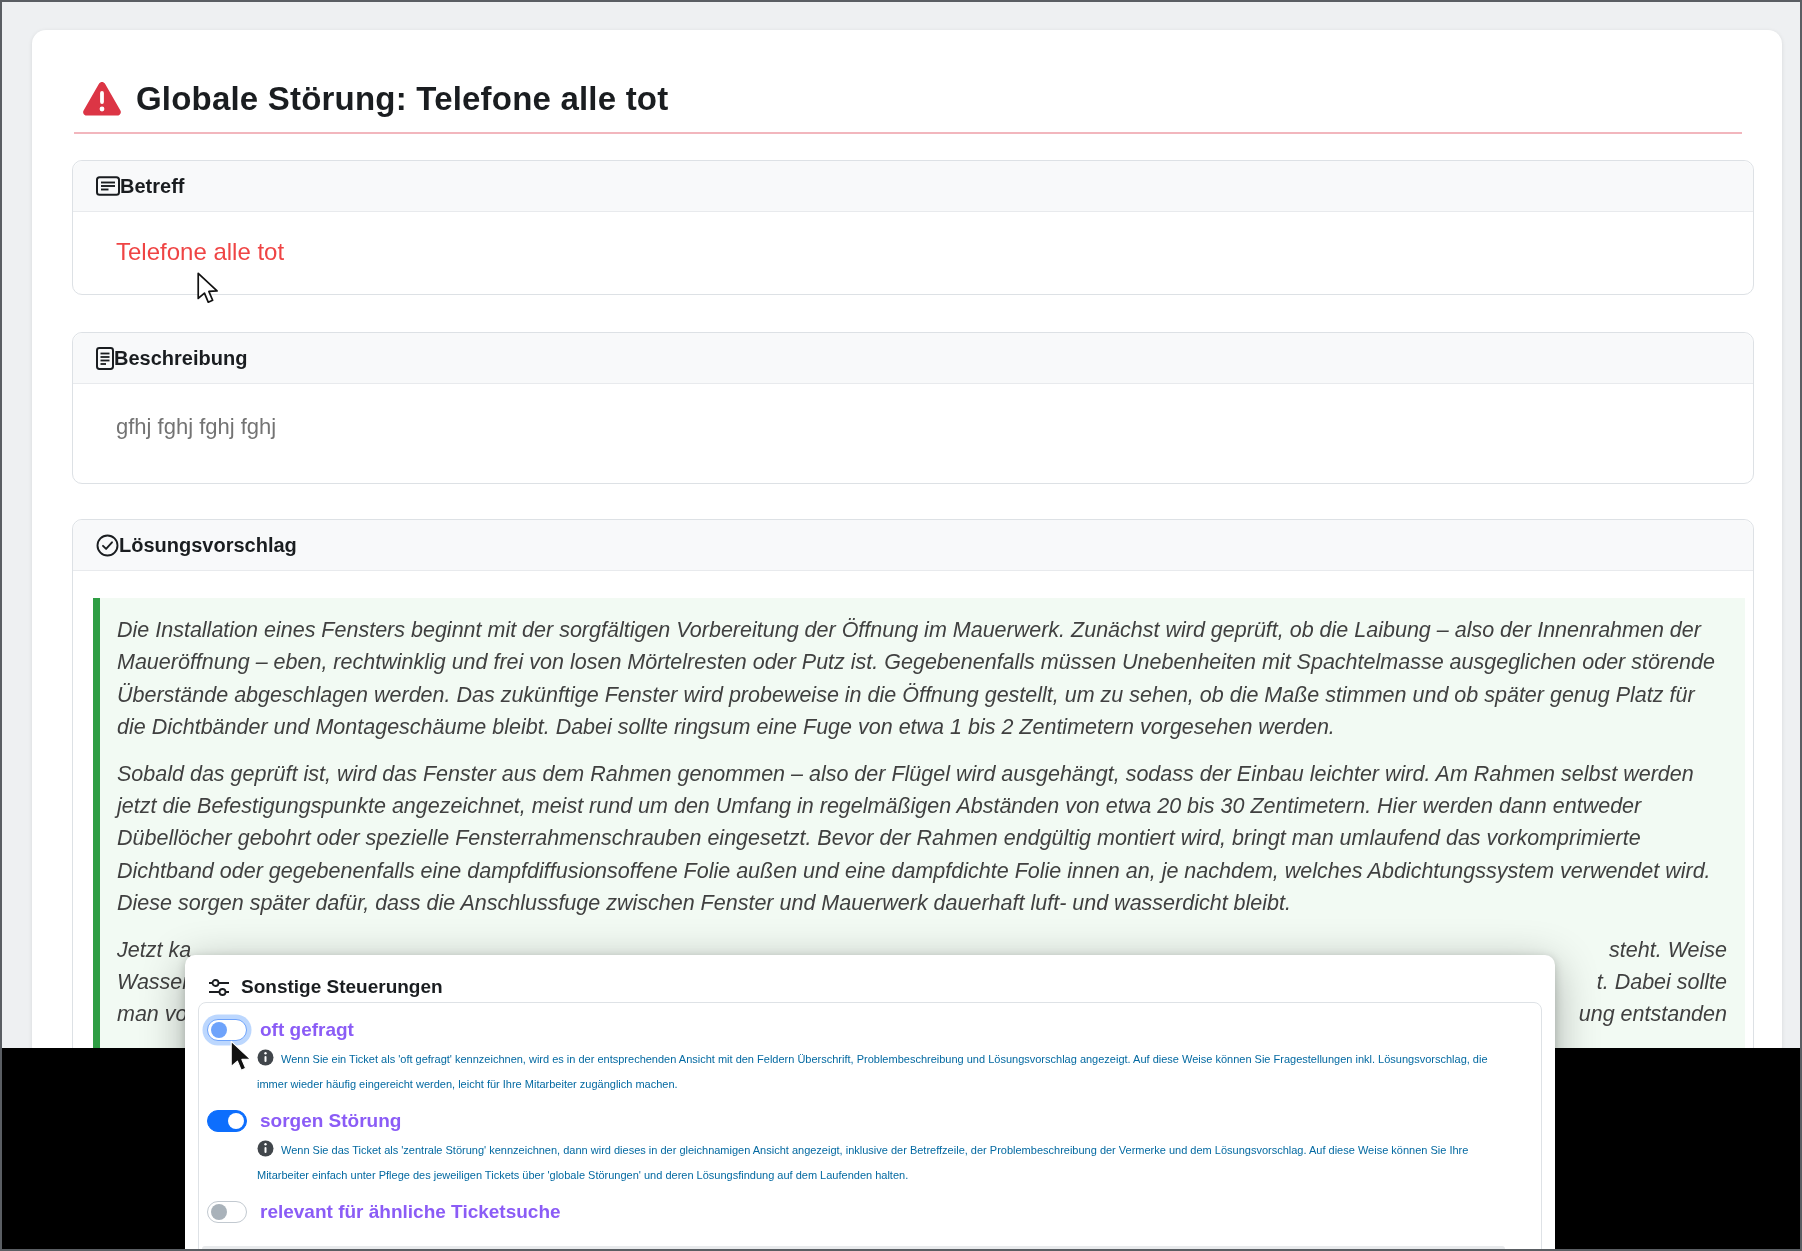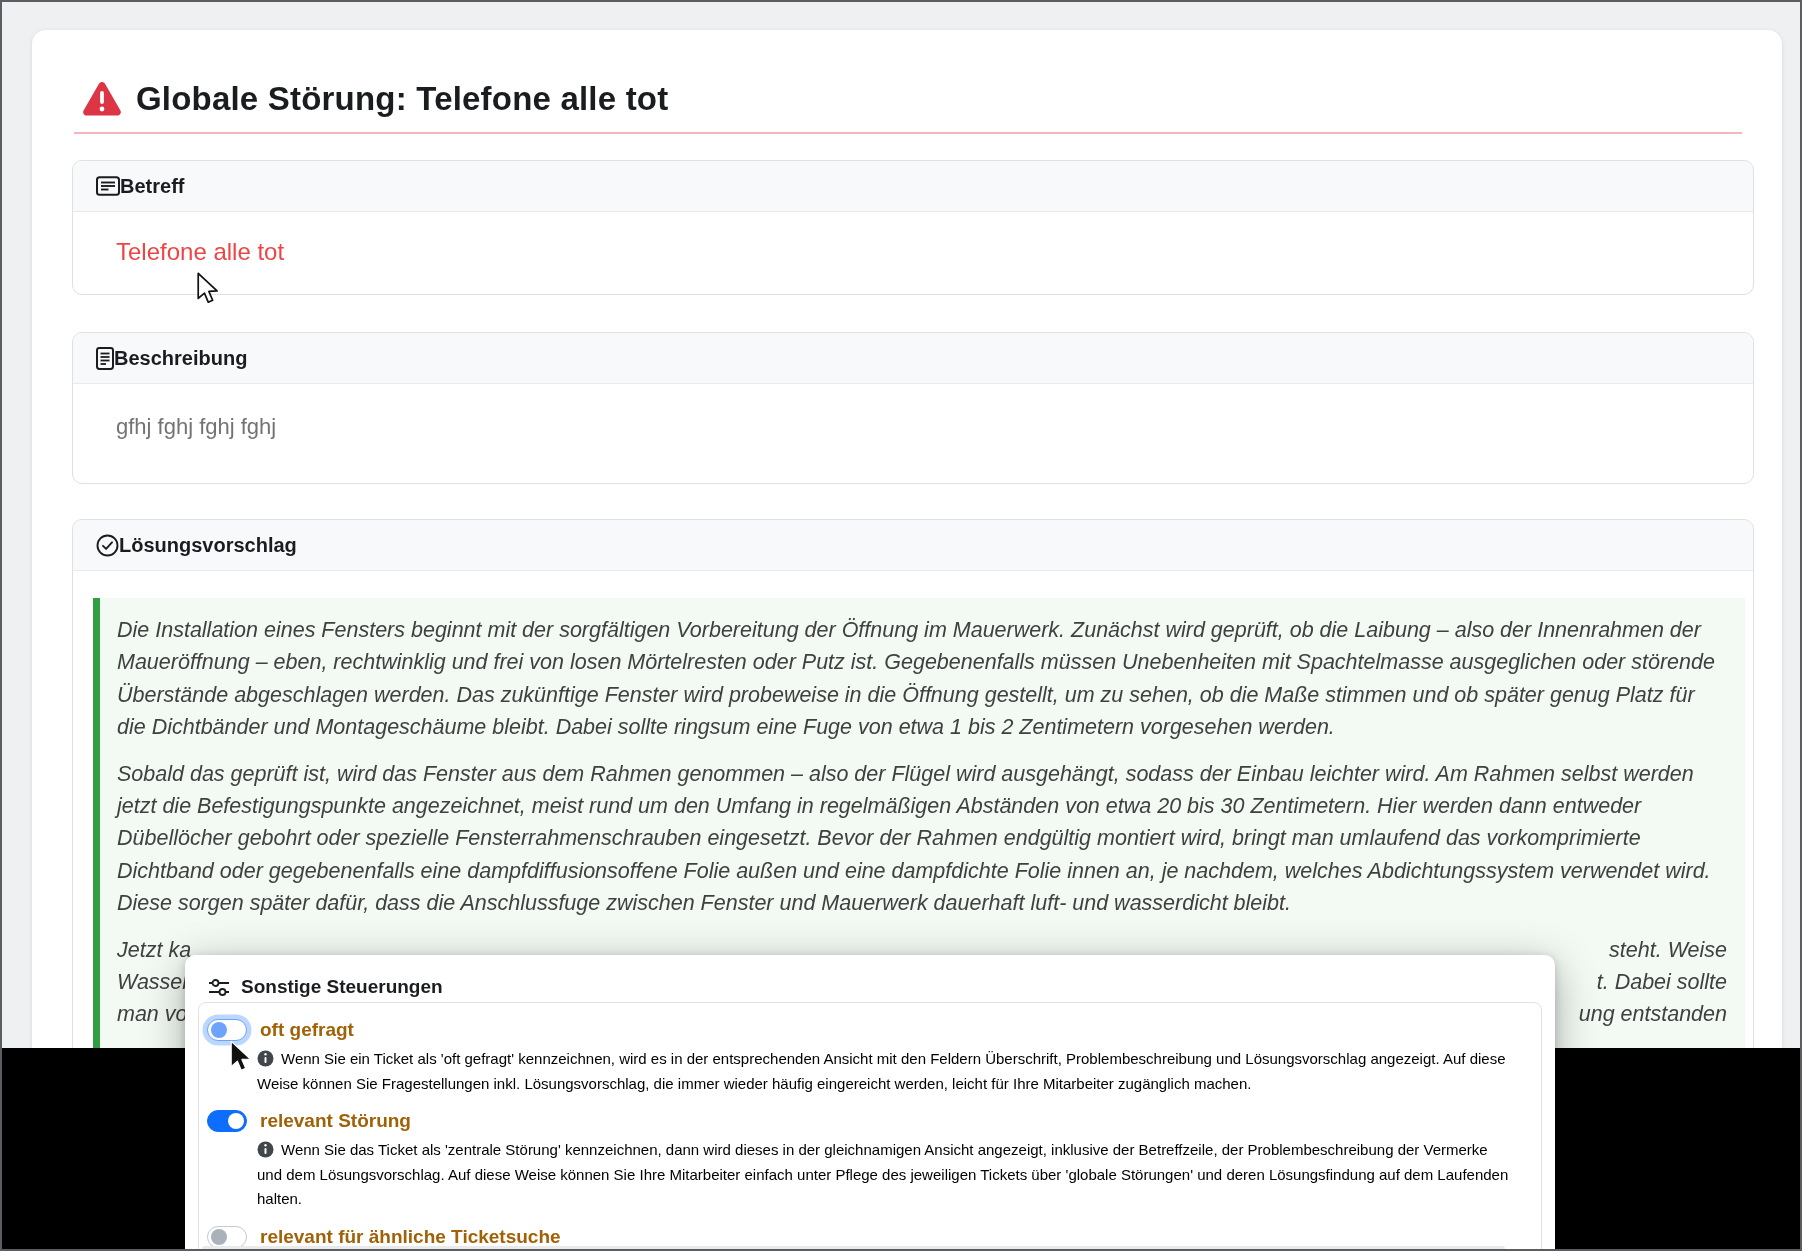--- a/index.html
+++ b/index.html
@@ -72,25 +72,25 @@
     box-shadow:0 10px 44px rgba(0,0,0,.30), 0 2px 10px rgba(0,0,0,.18);
     z-index:10; padding:17px 13px 0 13px; overflow:hidden;
   }
   .dialog-header { display:flex; align-items:center; gap:11px; height:30px; padding-left:10px; }
   .dialog-header .dlg-title { font-size:19px; font-weight:700; color:#1a1d20; }
   .dialog-card {
     border:1px solid #dee2e6; border-radius:8px;
     padding:16px 20px 8px 8px; height:260px; background:#fff;
   }
   .toggle-row { display:flex; align-items:center; gap:13px; }
-  .toggle-row .t-label { font-size:19px; font-weight:700; color:#a16207; }
+  .toggle-row .t-label { font-size:19px; font-weight:700; color:#8b5cf6; }
   .row + .row { margin-top:14px; }
   .row-desc {
     margin-top:6px; padding-left:50px; padding-right:8px;
-    font-size:15px; line-height:24.6px; color:#000000;
+    font-size:11px; line-height:24.6px; color:#0369a1;
   }
   .info-ic { display:inline-block; vertical-align:-3px; margin-right:7px; }
 
   
   .switch {
     position:relative; width:40px; height:22px; border-radius:12px;
     flex:0 0 auto; cursor:pointer;
   }
   .switch .knob {
     position:absolute; top:50%; transform:translateY(-50%);
@@ -211,21 +211,21 @@
           <circle cx="8.5" cy="4.3" r="1.2" fill="#fff"></circle>
         </svg><span>Wenn Sie ein Ticket als 'oft gefragt' kennzeichnen, wird es in der entsprechenden Ansicht mit den Feldern Überschrift, Problembeschreibung und Lösungsvorschlag angezeigt. Auf diese Weise können Sie Fragestellungen inkl. Lösungsvorschlag, die immer wieder häufig eingereicht werden, leicht für Ihre Mitarbeiter zugänglich machen.</span>
       </div>
     </div>
 
     <div class="row">
       <div class="toggle-row">
         <div class="switch on">
             <div class="knob"></div>
           </div>
-        <span class="t-label">relevant Störung</span>
+        <span class="t-label">sorgen Störung</span>
       </div>
       <div class="row-desc">
         <svg class="info-ic" width="17" height="17" viewBox="0 0 17 17">
           <circle cx="8.5" cy="8.5" r="8" fill="#41464b"></circle>
           <rect x="7.5" y="7" width="2" height="6" rx="1" fill="#fff"></rect>
           <circle cx="8.5" cy="4.3" r="1.2" fill="#fff"></circle>
         </svg><span>Wenn Sie das Ticket als 'zentrale Störung' kennzeichnen, dann wird dieses in der gleichnamigen Ansicht angezeigt, inklusive der Betreffzeile, der Problembeschreibung der Vermerke und dem Lösungsvorschlag. Auf diese Weise können Sie Ihre Mitarbeiter einfach unter Pflege des jeweiligen Tickets über 'globale Störungen' und deren Lösungsfindung auf dem Laufenden halten.</span>
       </div>
     </div>
 

